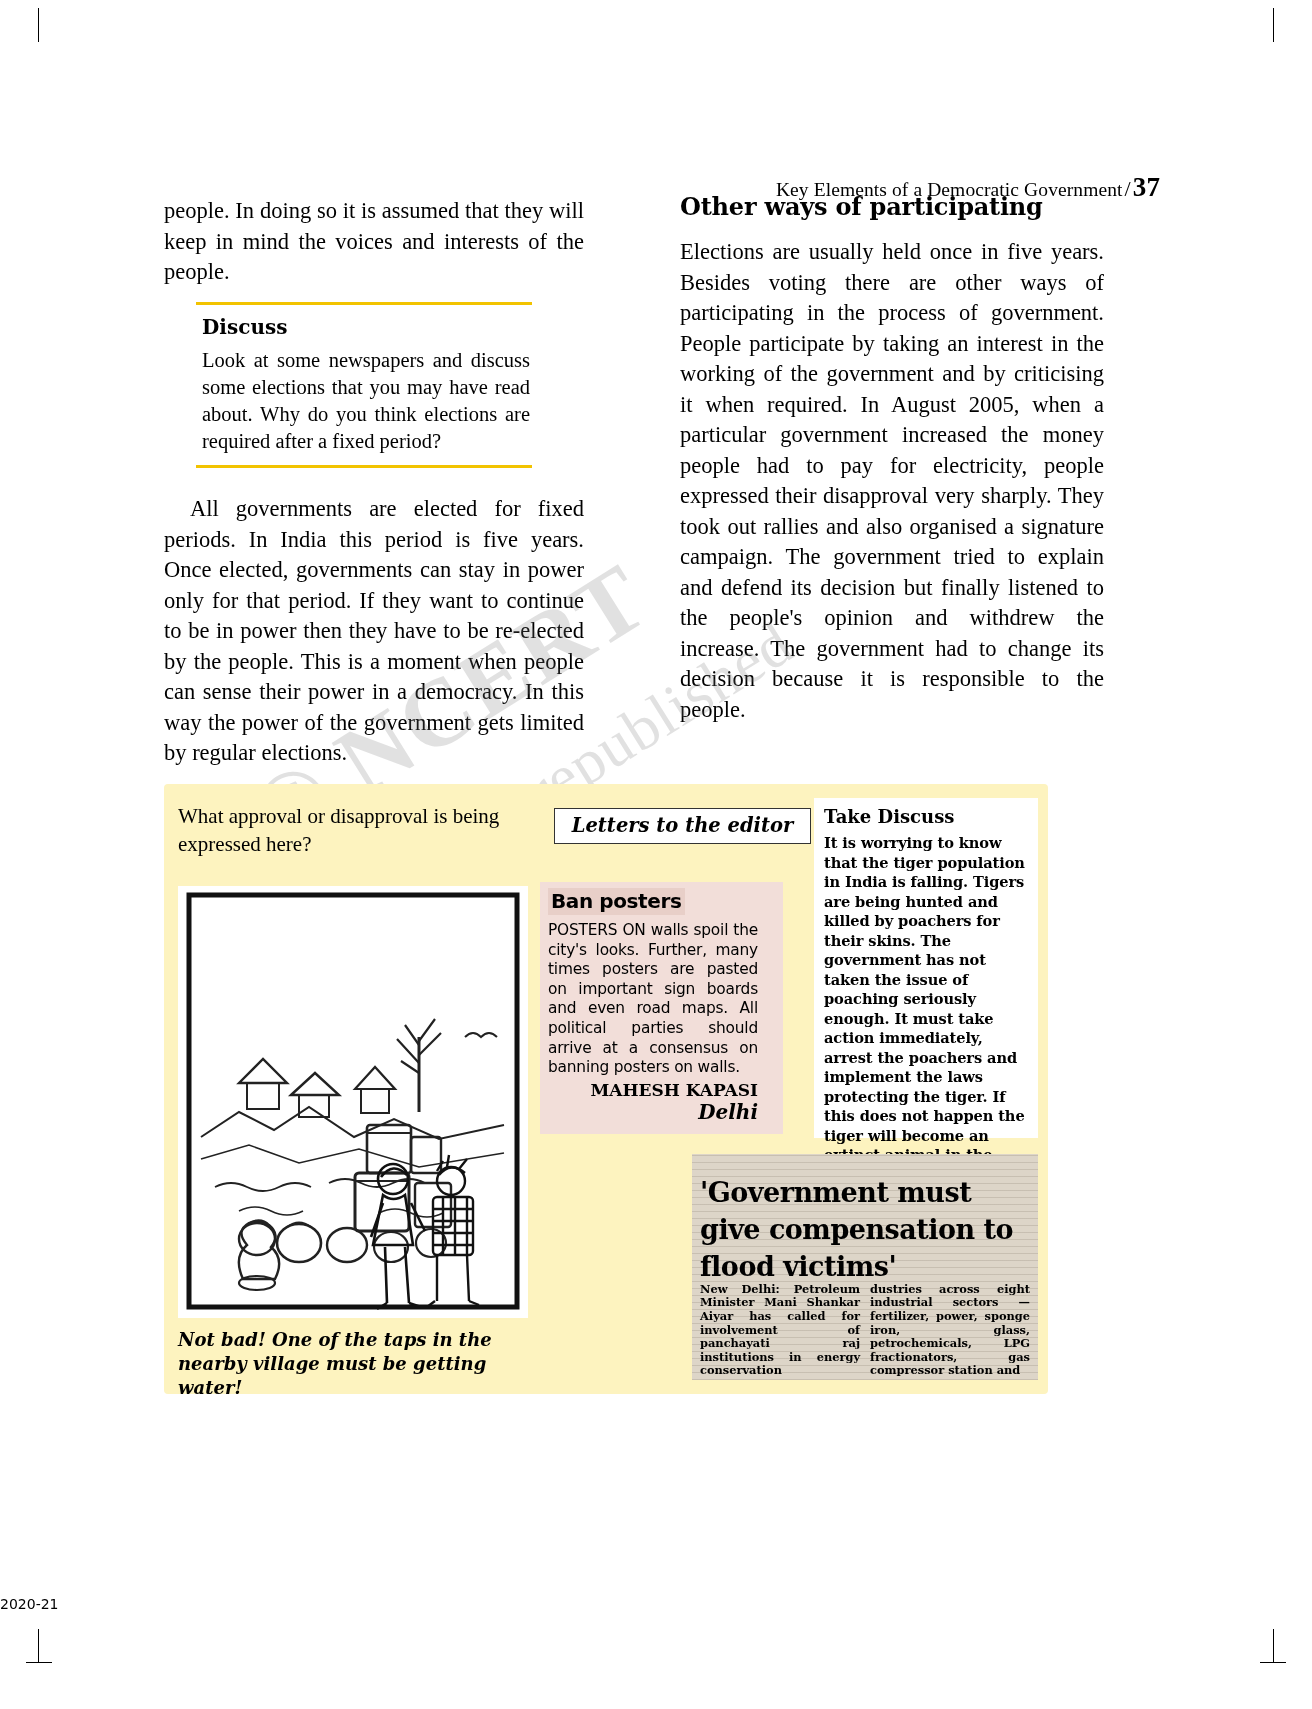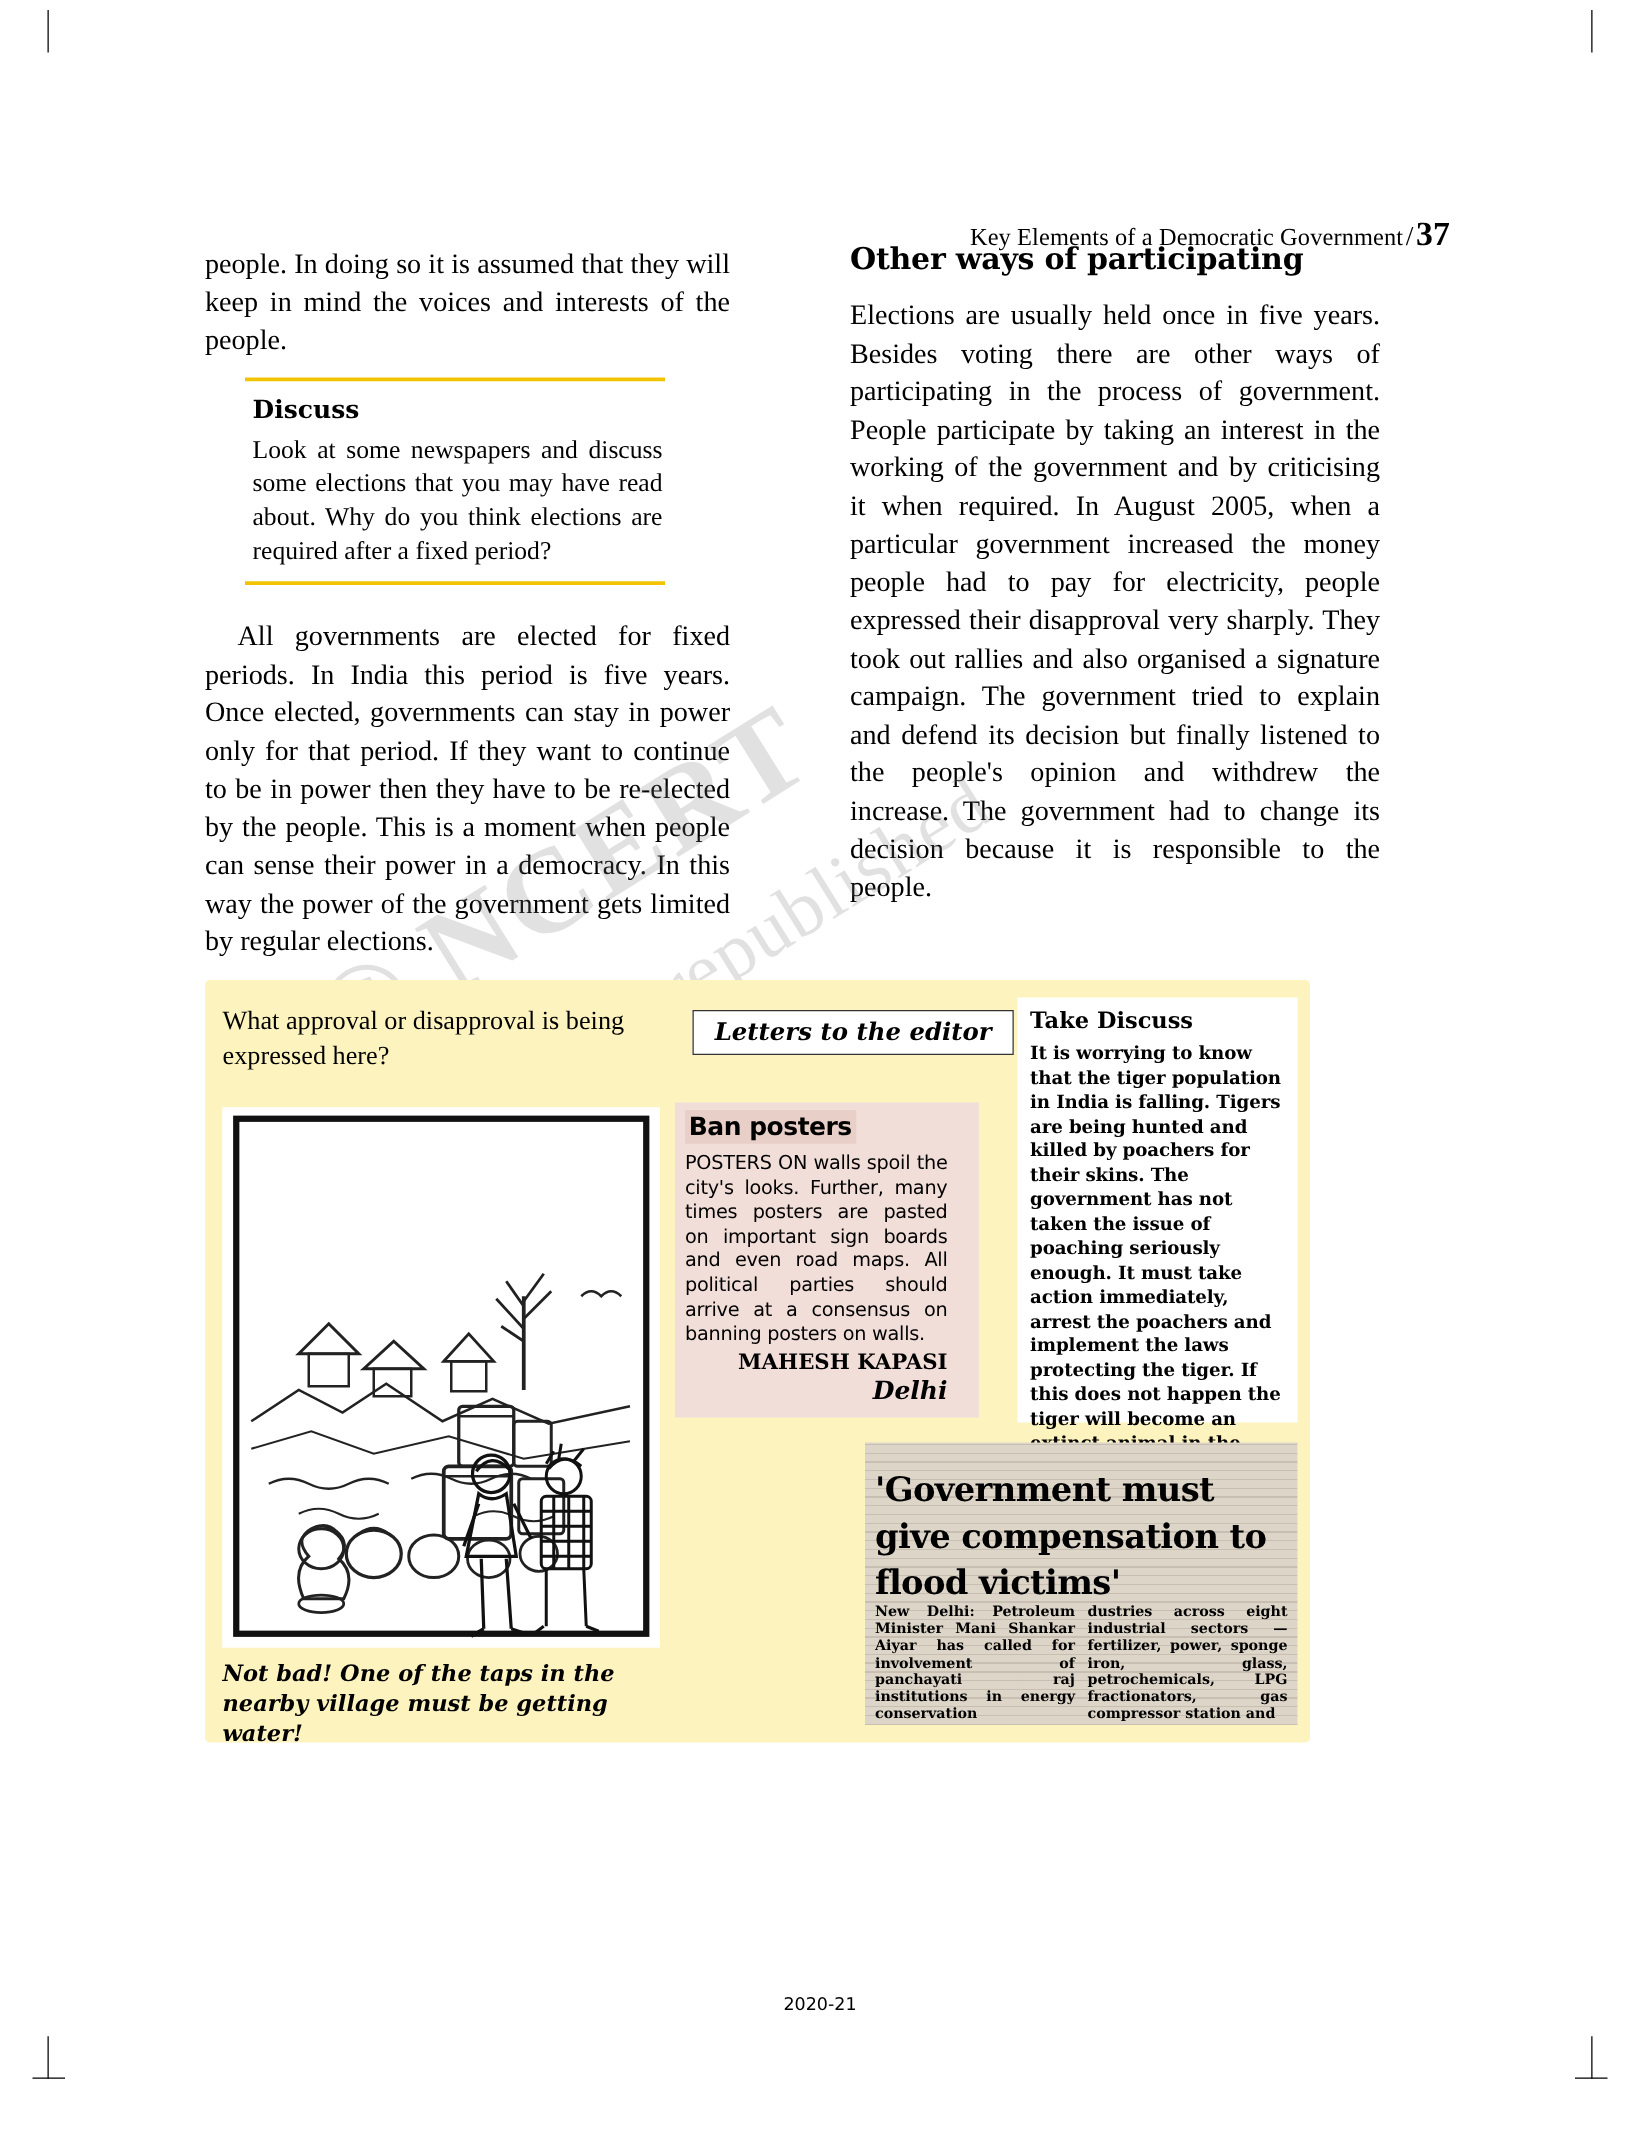--- a/index.html
+++ b/index.html
@@ -292,21 +292,21 @@
     font-size: 11.4px;
     line-height: 13.6px;
     text-align: justify;
   }
 
   .footer-year {
     position: absolute;
     left: 0;
     top: 1596px;
     width: 1312px;
-    text-align: center;
+    text-align: left;
     font-family: "DejaVu Sans", sans-serif;
     font-size: 14px;
   }
 
   
   .watermark {
     position: absolute;
     left: 330px;
     top: 560px;
     width: 640px;

